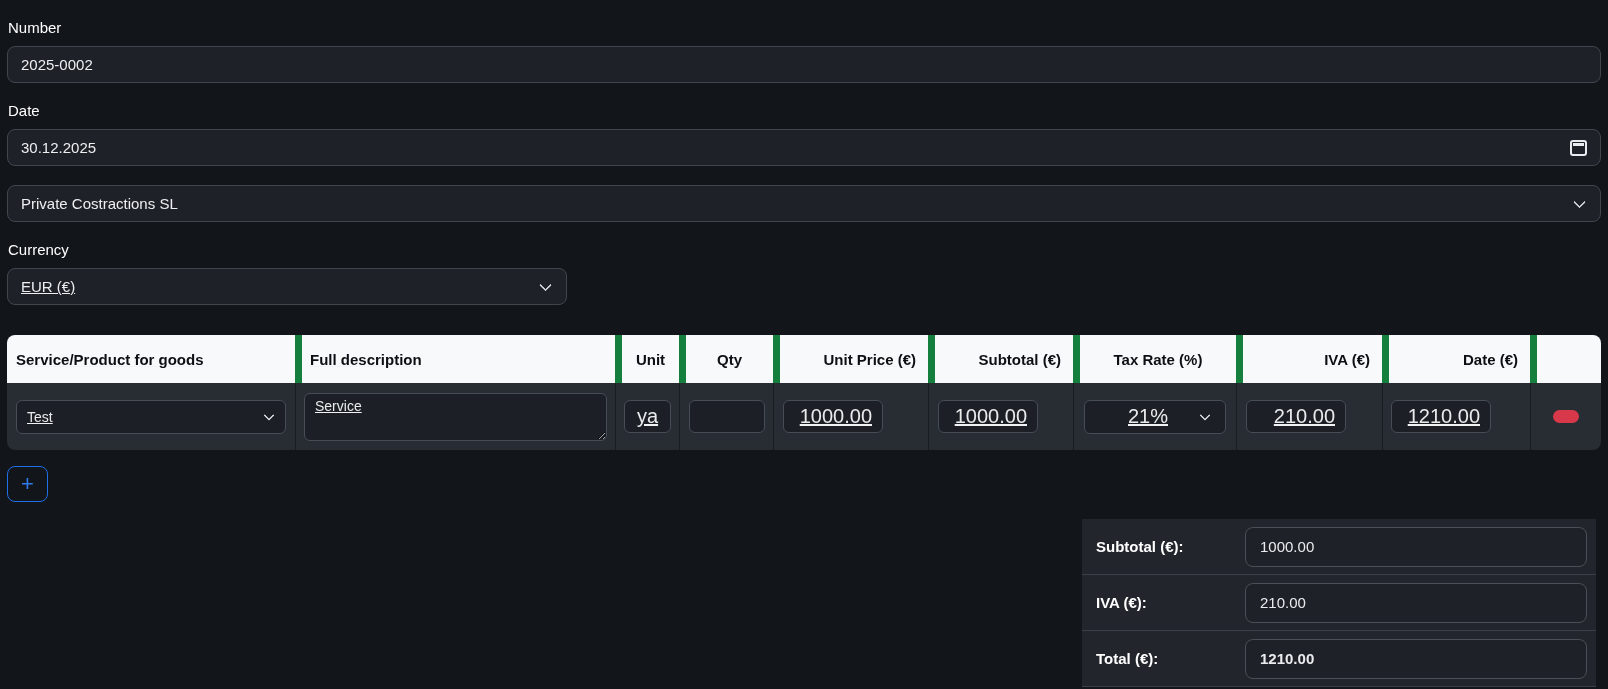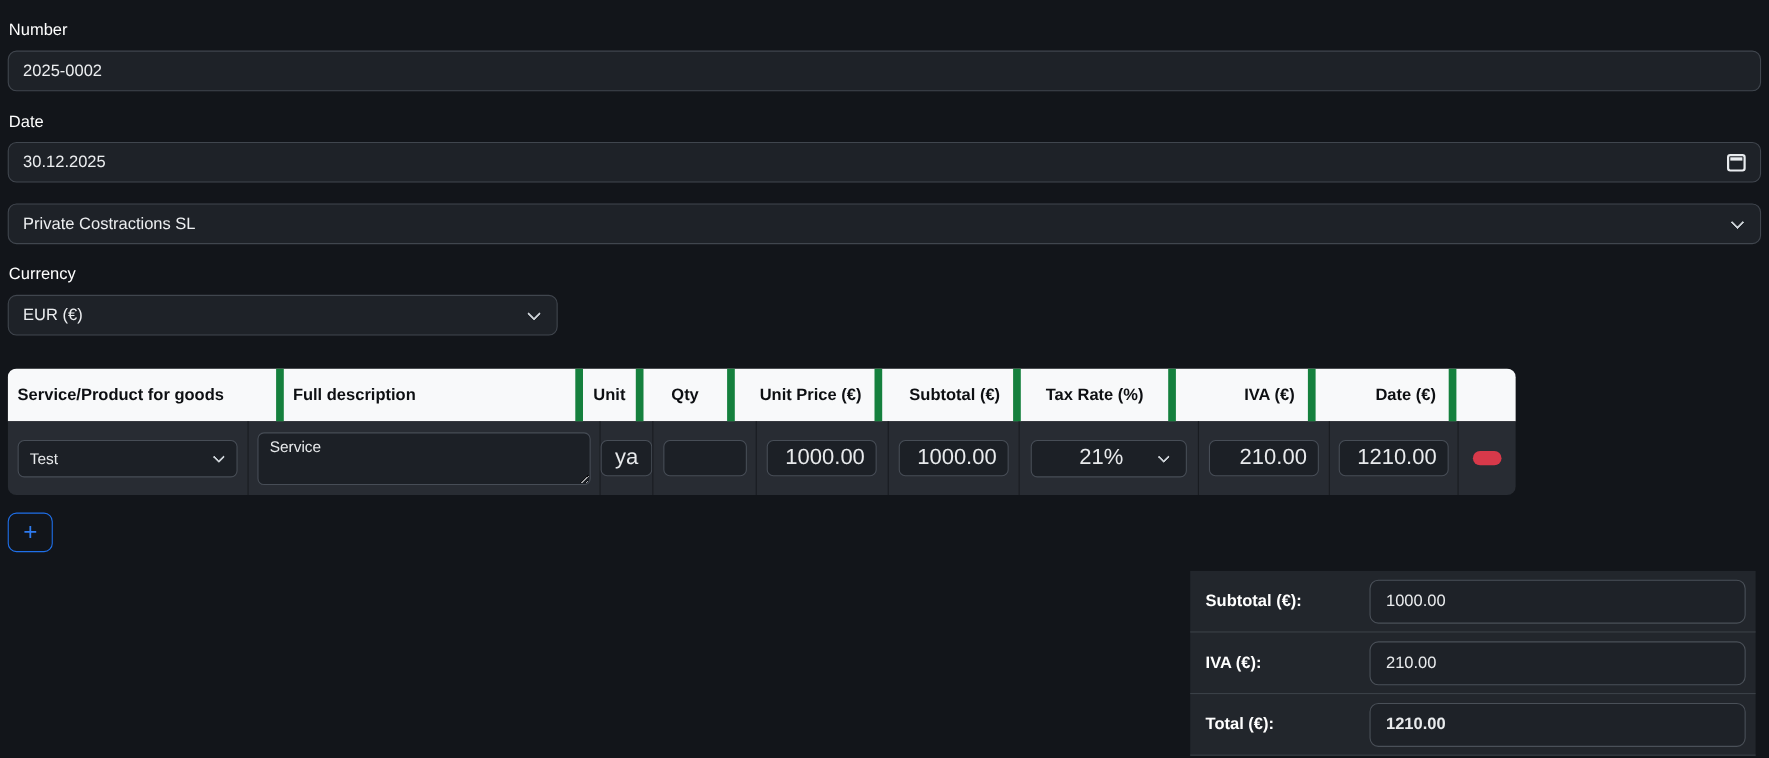--- a/index.html
+++ b/index.html
@@ -27,21 +27,21 @@
     height: 37px;
     background: #1e2228;
     border: 1px solid #40464e;
     border-radius: 8px;
     display: flex;
     align-items: center;
     padding: 0 13px;
     font-size: 15px;
     color: #eceef0;
   }
-  .w-currency { width: 500px; }
+  .w-currency { width: 560px; text-decoration: underline; }
 
   .chev {
     position: absolute;
     right: 16px;
     top: 50%;
     width: 9px; height: 9px;
     border-right: 2px solid #cdd2d7;
     border-bottom: 2px solid #cdd2d7;
     transform: translateY(-70%) rotate(45deg);
     border-radius: 1px;
@@ -58,23 +58,24 @@
     content: '';
     position: absolute;
     top: 1px; left: 1px; right: 1px;
     height: 3px;
     background: #e9ecef;
   }
 
   
   .items-table {
     margin-top: 30px;
-    width: 1371px;
+    width: 1594px;
     border-radius: 8px;
     overflow: hidden;
+    text-decoration: underline;
   }
   .thead { display: flex; background: #f8f9fa; height: 48px; }
   .th {
     display: flex; align-items: center;
     font-size: 15px; font-weight: bold; color: #0d0f12;
     border-left: 7px solid #15803d;
     padding: 0 9px;
   }
   .thead .th:first-child { border-left: none; }
   .trow { display: flex; background: #282c33; height: 67px; }

